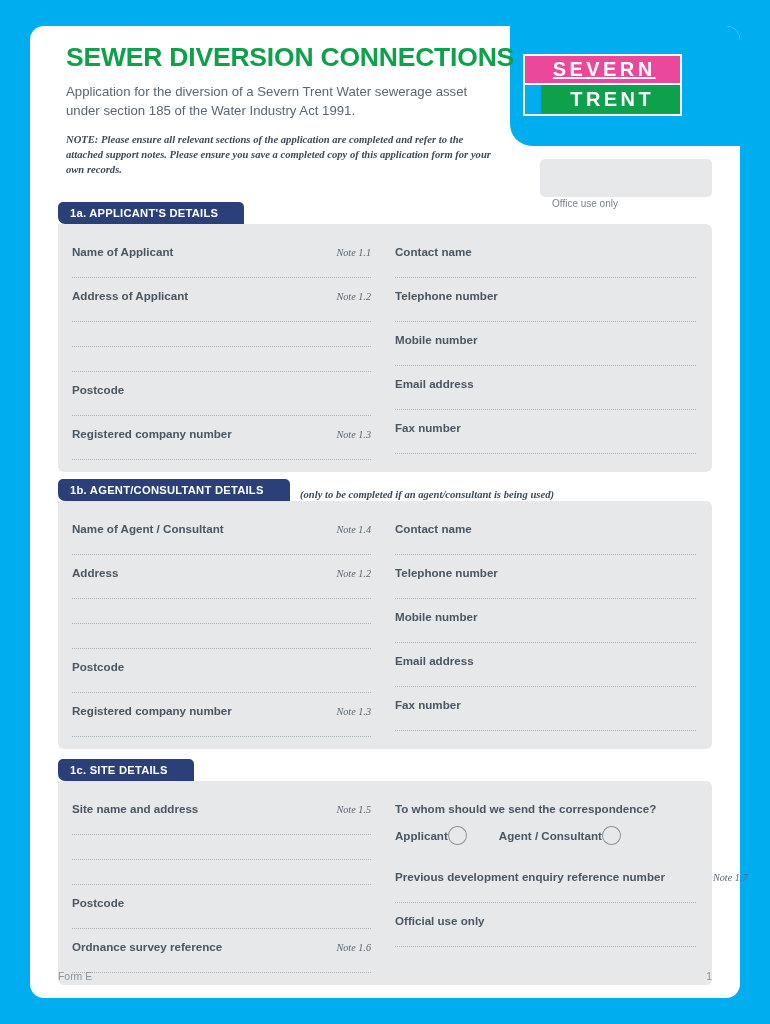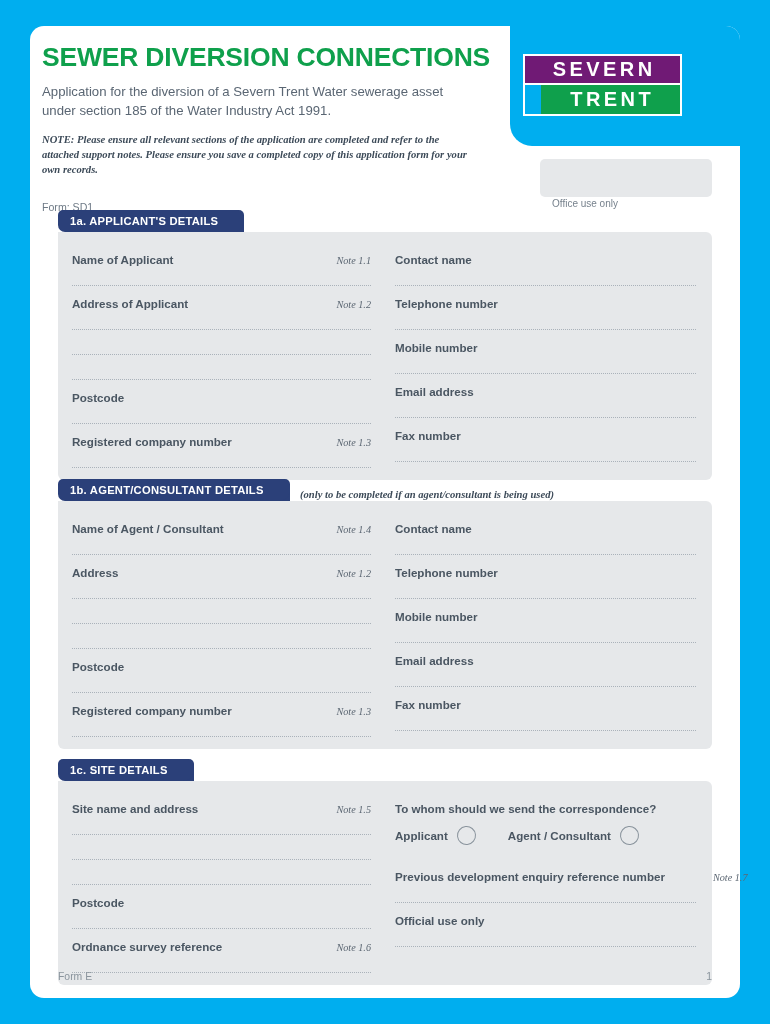--- a/index.html
+++ b/index.html
@@ -29,21 +29,21 @@
     right: 0;
     top: 0;
     width: 230px;
     height: 120px;
     background: #00AEEF;
     border-top-right-radius: 14px;
     border-bottom-left-radius: 22px;
   }
 
   
-  .header { position: absolute; left: 12px; top: 18px; width: 430px; }
+  .header { position: absolute; left: 36px; top: 18px; width: 430px; }
 
   .doc-title {
     color: #0FA04C;
     font-size: 26.5px;
     font-weight: 700;
     letter-spacing: -0.2px;
     line-height: 1.05;
     white-space: nowrap;
   }
 
@@ -83,21 +83,21 @@
     height: 29px;
     display: flex;
     align-items: center;
     justify-content: center;
     color: #ffffff;
     font-size: 20px;
     font-weight: 700;
     letter-spacing: 3.4px;
     text-indent: 3.4px;
   }
-  .logo-severn { background: #701a75; border-bottom: 2.5px solid #ffffff; }
+  .logo-severn { background: #ec4899; border-bottom: 2.5px solid #ffffff; text-decoration: underline; }
   .logo-trent  { background: #0FA04C; margin-left: 16px; }
 
   
   .office-box {
     position: absolute;
     left: 510px;
     top: 133px;
     width: 172px;
     height: 38px;
     background: #E6E8EA;
@@ -205,21 +205,20 @@
   }
   .radio-row {
     display: flex;
     align-items: center;
     gap: 10px;
     padding-top: 11px;
   }
   .radio-item {
     display: flex;
     align-items: center;
-    gap: 9px;
     margin-right: 22px;
   }
   .radio-item .field-label { font-size: 11.6px; }
   .radio-circle {
     width: 19px;
     height: 19px;
     border: 1.6px solid #8A949D;
     border-radius: 50%;
     transform: rotate(-6deg);
     flex: 0 0 auto;
@@ -257,21 +256,21 @@
     <div class="logo-row logo-severn">SEVERN</div>
     <div class="logo-row logo-trent">TRENT</div>
   </div>
 
   <div class="office-box">
     <div>Office use only</div>
     <div>SD1</div>
   </div>
 
   <div id="sections-host">
-      <div class="section" style="top: 184px;">
+      <div class="section" style="top: 176px;">
         <div class="sec-head"><div class="sec-tab">1a. APPLICANT'S DETAILS</div></div>
         <div class="sec-body">
           <div class="col col-left">
             <div class="field">
               <div class="field-label-row">
                 <span class="field-label">Name of Applicant</span>
                 <span class="field-note">Note 1.1</span>
               </div>
               <div class="dotline"></div>
             </div>

